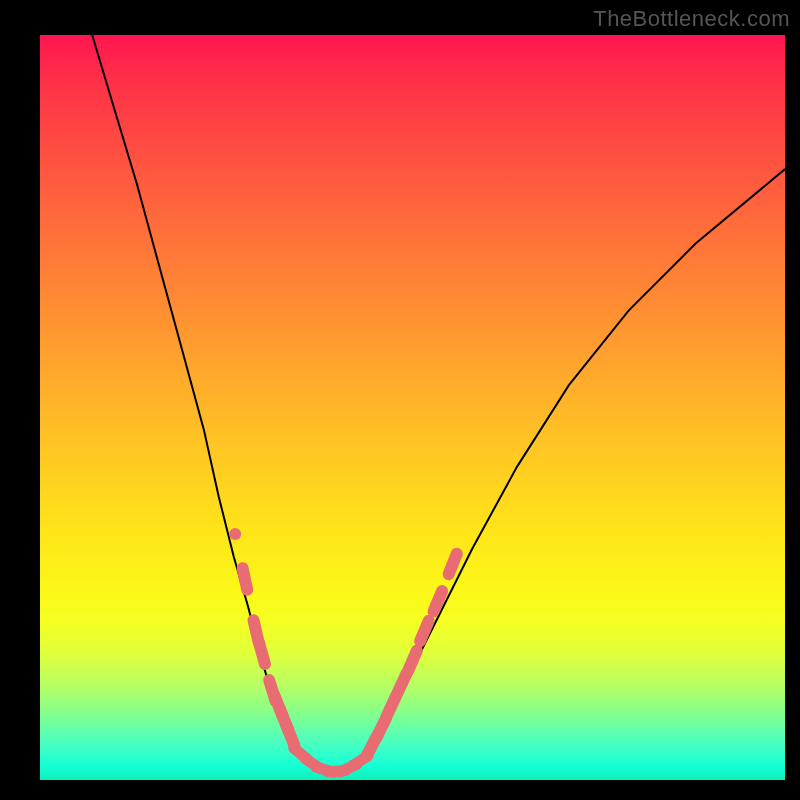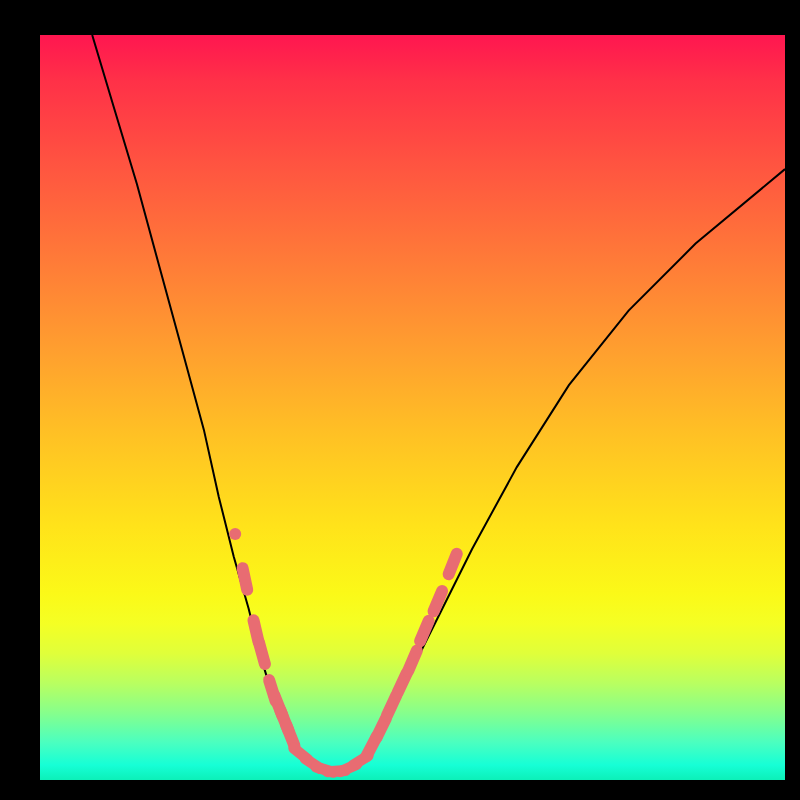--- a/index.html
+++ b/index.html
@@ -60,20 +60,21 @@
     position: absolute;
     inset: 0;
     width: 100%;
     height: 100%;
   }
 </style>
 </head>
 <body>
 <div class="outer">
 
+  <div class="watermark">TheBottleneck.com</div>
 
   <div class="plot-area">
     <div class="gradient-bg"></div>
     <svg class="overlay" viewBox="0 0 745 745" preserveAspectRatio="none">
       <path id="curve-left" fill="none" stroke="#000" stroke-width="2" d="M52.2 0.0 L74.5 74.5 L96.9 149.0 L119.2 231.0 L141.6 312.9 L163.9 394.9 L178.8 461.9 L193.7 521.5 L208.6 573.6 L219.8 618.4 L230.9 655.6 L242.1 685.4 L253.3 707.8"></path>
       <path id="curve-right" fill="none" stroke="#000" stroke-width="2" d="M324.1 722.6 L342.7 692.9 L365.1 648.1 L394.9 588.5 L432.1 514.0 L476.8 432.1 L528.9 350.1 L588.6 275.6 L655.6 208.6 L745.0 134.1"></path>
       <path id="curve-bottom" fill="none" stroke="#000" stroke-width="2" d="M253.3 707.8 L268.2 726.4 L283.1 736.1 L298.0 737.5 L312.9 733.8 L324.1 722.6"></path>
       <g id="ticks">
           <line x1="-11" x2="11" y1="0" y2="0" stroke="#e86c72" stroke-width="12" stroke-linecap="round" transform="translate(204.9,543.9) rotate(77.9)"></line>
           <line x1="-11" x2="11" y1="0" y2="0" stroke="#e86c72" stroke-width="12" stroke-linecap="round" transform="translate(216.0,596.0) rotate(77.0)"></line>

